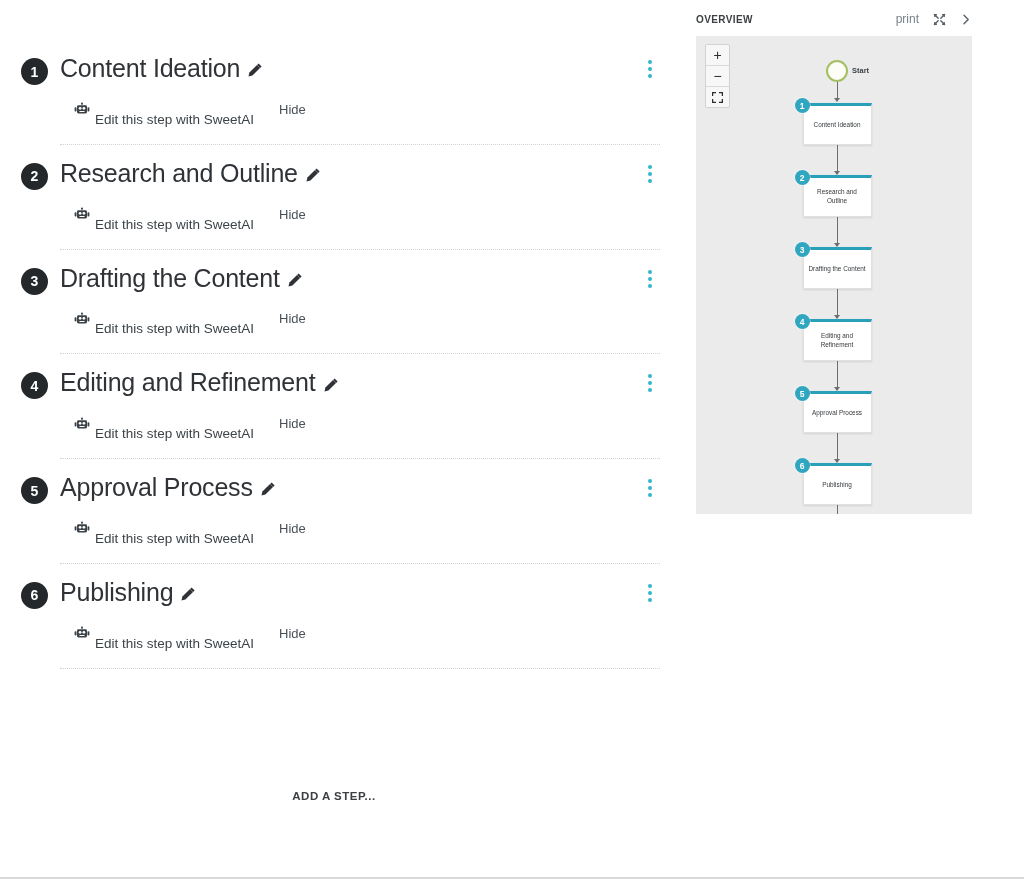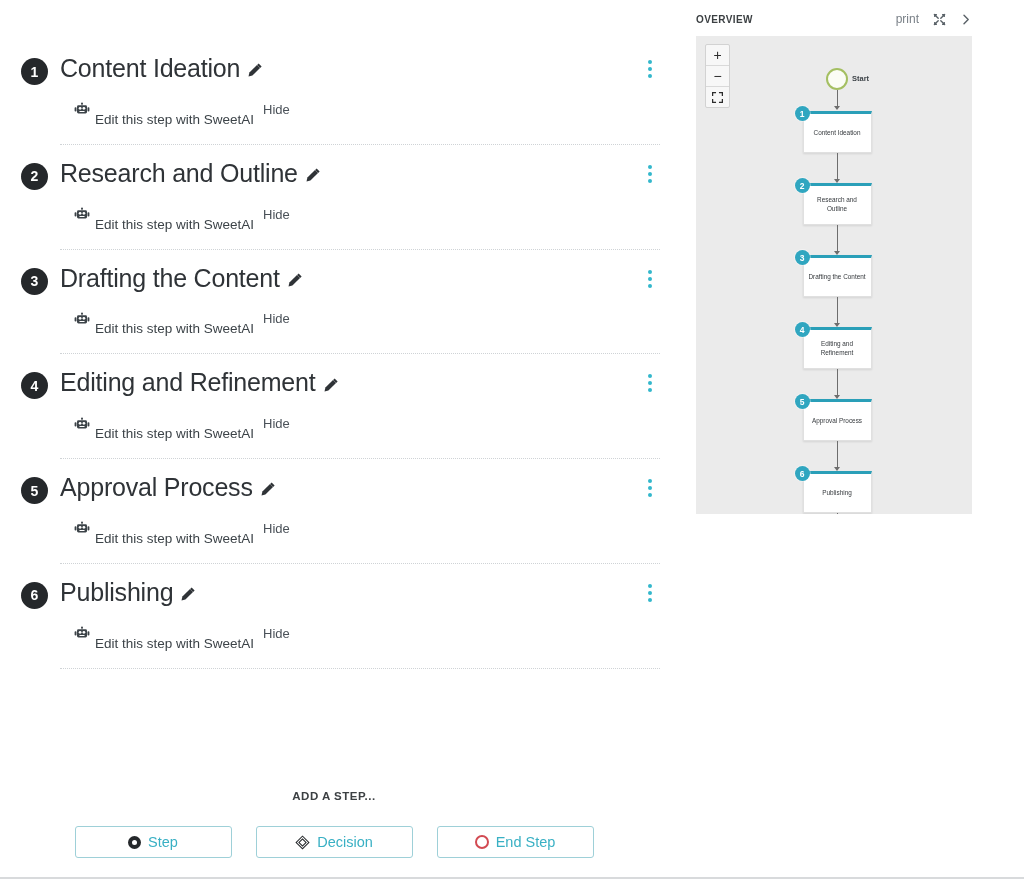--- a/index.html
+++ b/index.html
@@ -65,21 +65,21 @@
     width:16px;height:16px;display:inline-block;position:relative;flex:none;
     margin-top:4px;
   }
 
   .sub-line{
     display:flex;align-items:center;gap:5px;
     margin:9px 0 0 14px;
   }
   .bot-ico{width:16px;height:14px;flex:none;display:block;}
   .sub-text{font-size:13.5px;color:#3c4348;margin-top:20px;}
-  .hide-link{font-size:13px;color:#4a5158;margin-left:4px;}
+  .hide-link{font-size:13px;color:#4a5158;margin-left:20px;}
 
   .kebab{
     position:absolute;right:6px;top:20px;
     width:4px;height:18px;display:flex;flex-direction:column;
     justify-content:space-between;align-items:center;
   }
   .kebab i{display:block;width:4px;height:4px;border-radius:50%;background:#33b7cc;}
 
   
   .add-wrap{position:absolute;left:0;top:790px;width:668px;text-align:center;}
@@ -119,21 +119,21 @@
     border:1px solid #d2d2d2;border-radius:2px;background:#f7f7f7;
     box-sizing:border-box;overflow:hidden;
   }
   .zoomctl div{
     height:20px;display:flex;align-items:center;justify-content:center;
     border-bottom:1px solid #d9d9d9;font-size:14px;color:#2c2c2c;line-height:1;
   }
   .zoomctl div:last-child{border-bottom:none;}
   .zoomctl svg{display:block;}
 
-  .flow{position:absolute;left:0;top:12px;width:276px;height:599px;}
+  .flow{position:absolute;left:0;top:4px;width:276px;height:599px;}
   .start-node{
     position:absolute;width:22px;height:22px;border-radius:50%;
     border:2px solid #a4bf62;background:#fbfdf6;box-sizing:border-box;
   }
   .start-lbl{position:absolute;font-size:7.5px;color:#3d4348;font-weight:bold;}
 
   .fnode{
     position:absolute;width:69px;
     background:#ffffff;border:1px solid #e0e0e0;border-top:3px solid #2a9fb8;
     box-sizing:border-box;
@@ -341,43 +341,20 @@
             <i></i>
             <i></i>
             <i></i>
           </div>
           <div class="divider"></div>
         </div>
       </div>
 
     <div class="add-wrap">
       <div class="add-label">ADD A STEP...</div>
-      <div class="add-btns">
-
-        <div class="add-btn">
-          <span class="ico-step"></span>
-          <span>Step</span>
-        </div>
-
-        <div class="add-btn">
-          <span>
-            <svg class="ico-dec" viewBox="0 0 16 16">
-              <rect x="8" y="1.2" width="9.6" height="9.6" transform="rotate(45 8 1.2)" fill="none" stroke="#25282b" stroke-width="1.1"></rect>
-              <rect x="8" y="4.2" width="5.4" height="5.4" transform="rotate(45 8 4.2)" fill="none" stroke="#25282b" stroke-width="1.1"></rect>
-            </svg>
-          </span>
-          <span>Decision</span>
-        </div>
-
-        <div class="add-btn">
-          <span class="ico-end"></span>
-          <span>End Step</span>
-        </div>
-
-      </div>
     </div>
   </div>
 
   <div class="right-col">
 
     <div class="ov-head">
       <div class="ov-title">OVERVIEW</div>
       <div class="ov-actions">
         <span class="print-lbl">print</span>
         <span>

